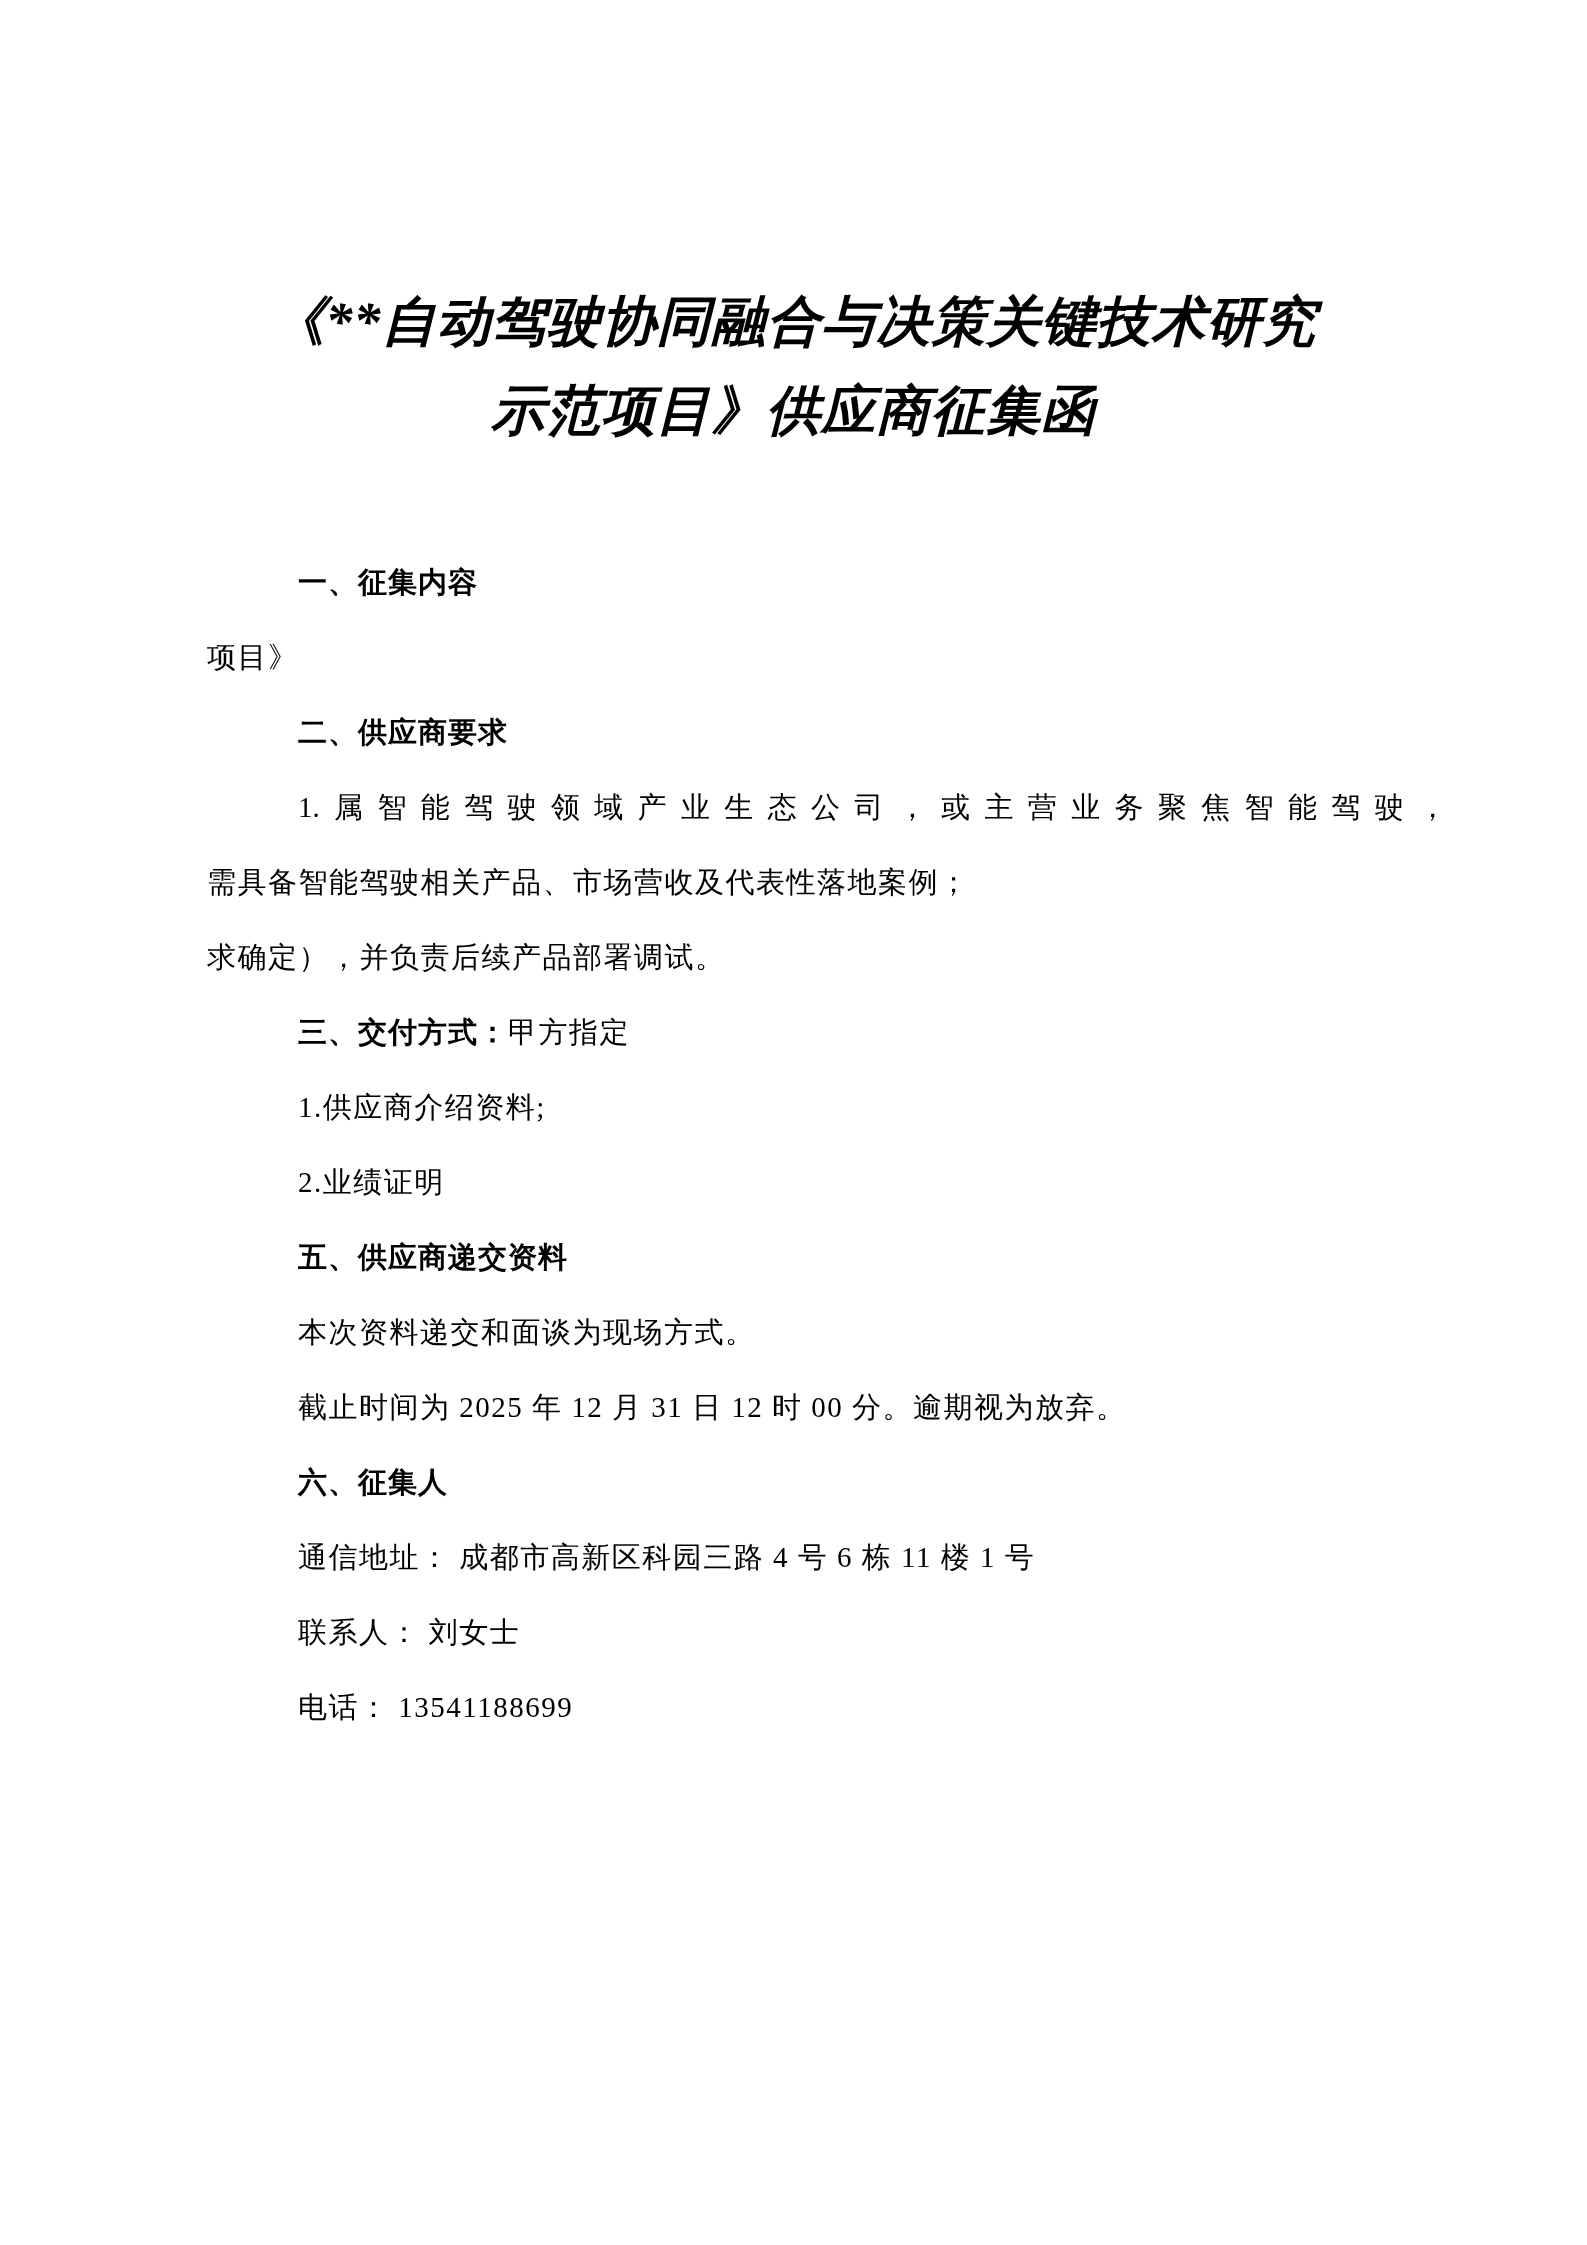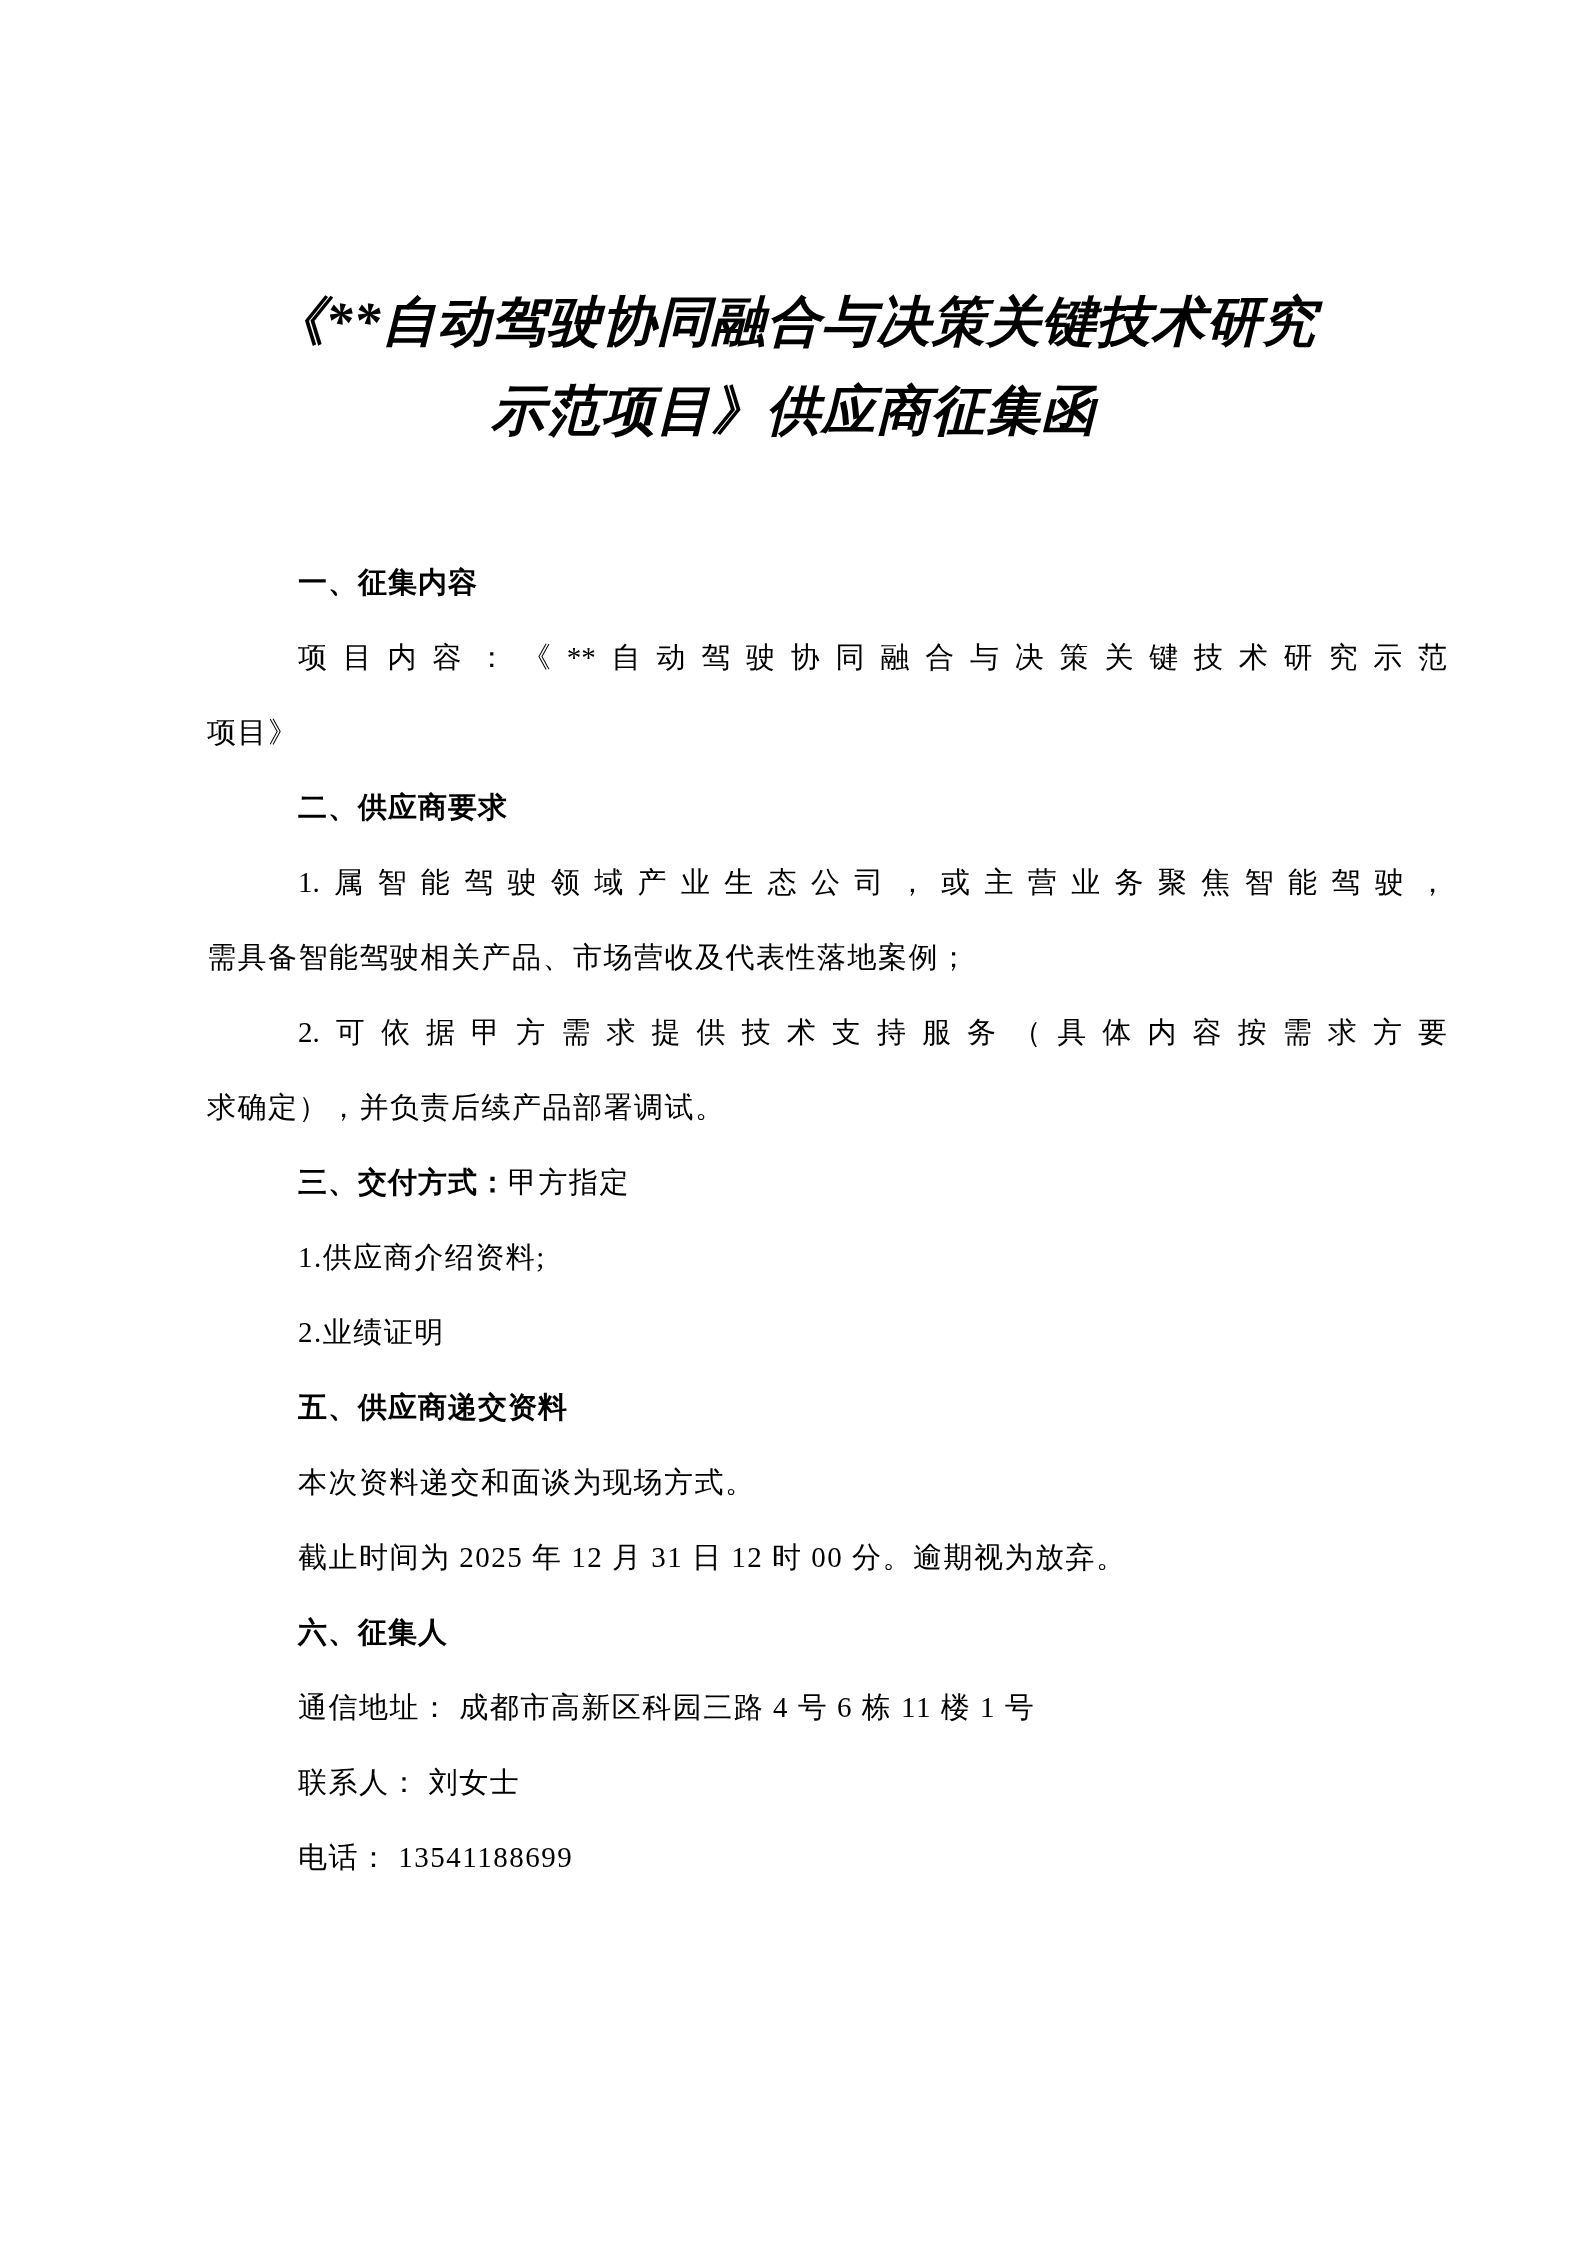--- a/index.html
+++ b/index.html
@@ -60,26 +60,24 @@
 
 <div class="page">
 
   <div class="title-block">
     <div class="title-line">《**自动驾驶协同融合与决策关键技术研究</div>
     <div class="title-line">示范项目》供应商征集函</div>
   </div>
 
   <div class="body-block">
     <div class="line h ind">一、征集内容</div>
-    <div class="line ind fill">项目内容：《**自动驾驶协同融合与决策关键技术研究示范</div>
     <div class="line">项目》</div>
     <div class="line h ind">二、供应商要求</div>
     <div class="line ind fill">1.属智能驾驶领域产业生态公司，或主营业务聚焦智能驾驶，</div>
     <div class="line">需具备智能驾驶相关产品、市场营收及代表性落地案例；</div>
-    <div class="line ind fill">2.可依据甲方需求提供技术支持服务（具体内容按需求方要</div>
     <div class="line">求确定），并负责后续产品部署调试。</div>
     <div class="line ind"><span class="h-label">三、交付方式：</span><span>甲方指定</span></div>
     <div class="line ind">1.供应商介绍资料;</div>
     <div class="line ind">2.业绩证明</div>
     <div class="line h ind">五、供应商递交资料</div>
     <div class="line ind">本次资料递交和面谈为现场方式。</div>
     <div class="line ind">截止时间为 2025 年 12 月 31 日 12 时 00 分。逾期视为放弃。</div>
     <div class="line h ind">六、征集人</div>
     <div class="line ind">通信地址： 成都市高新区科园三路 4 号 6 栋 11 楼 1 号</div>
     <div class="line ind">联系人： 刘女士</div>

